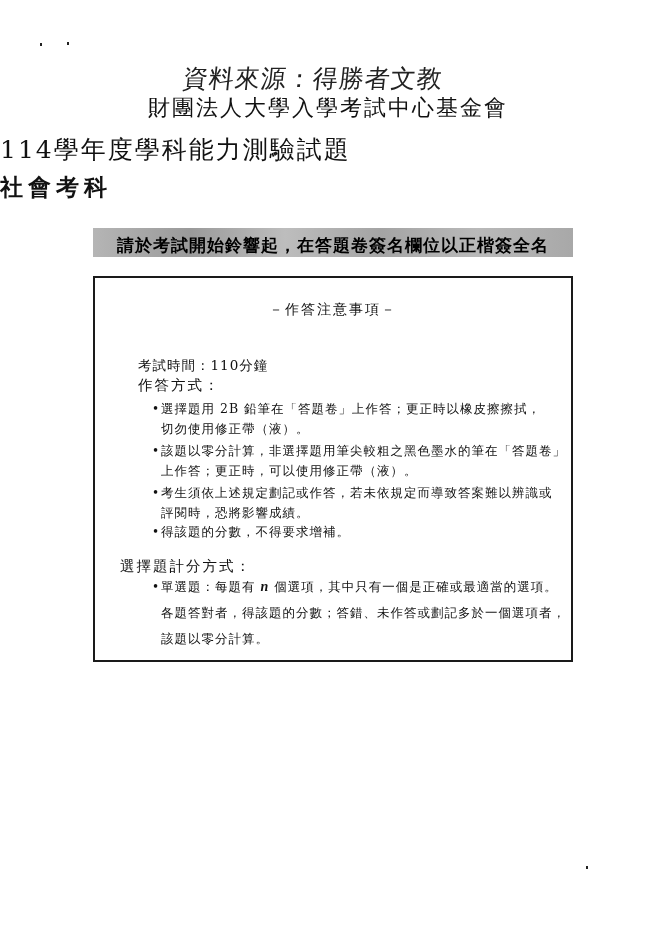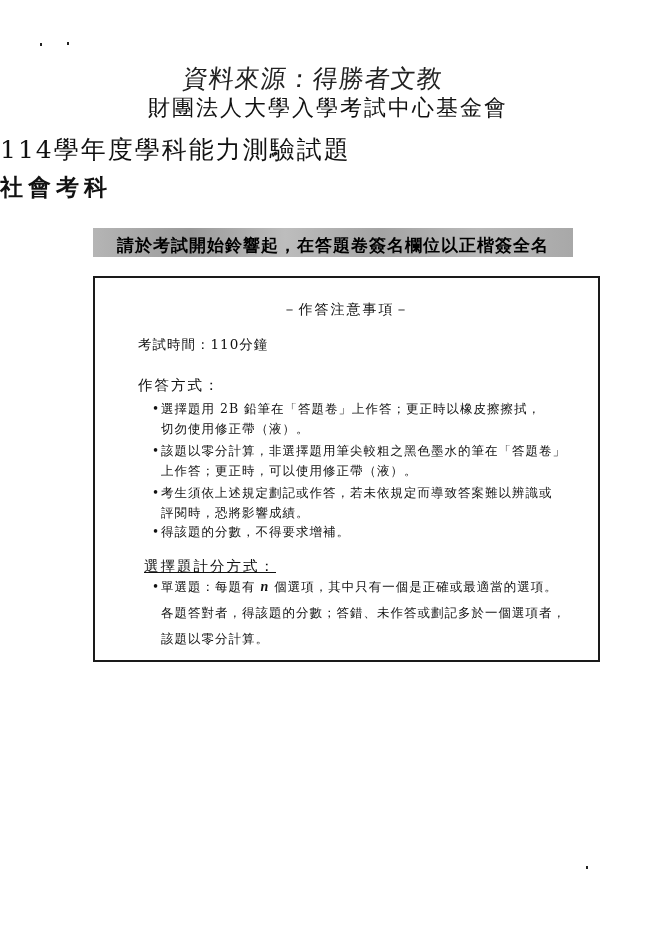--- a/index.html
+++ b/index.html
@@ -16,21 +16,21 @@
   .year { position: absolute; left: 0; width: 532px; top: 133px; text-align: left; font-size: 25px; letter-spacing: 2px; }
   .subject { position: absolute; left: 0; width: 656px; top: 172px; text-align: left; font-size: 23px; font-weight: bold; letter-spacing: 5px; }
   .banner {
     position: absolute; left: 93px; top: 228px; width: 480px; height: 29px;
     background: linear-gradient(90deg, #b5b5b5 0%, #9a9a9a 20%, #bdbdbd 40%, #a4a4a4 60%, #b9b9b9 80%, #a8a8a8 100%);
     display: flex; align-items: flex-end; justify-content: center;
     font-family: "DejaVu Sans", sans-serif; font-weight: bold; font-size: 17px; letter-spacing: 1px; color: #000;
   }
   .box {
     position: absolute; left: 93px; top: 276px; width: 476px; height: 382px;
-    border: 2px solid #1a1a1a; box-sizing: content-box; padding-left: 27px;
+    border: 2px solid #1a1a1a; box-sizing: content-box;
   }
   .box-title { position: absolute; left: 0; width: 100%; top: 23px; text-align: center; font-size: 14px; letter-spacing: 2px; }
   .line { position: absolute; font-size: 13.5px; letter-spacing: 1px; white-space: nowrap; }
   .section { font-size: 14.5px; letter-spacing: 2px; }
   .bullet { position: absolute; left: 66px; font-size: 12.5px; letter-spacing: 1px; line-height: 20px; white-space: nowrap; }
   .bullet .dot { position: absolute; left: -9px; top: 0; font-size: 12px; }
   .bullet .l2 { display: block; }
   .bullet.tall { line-height: 26px; }
   .n-italic { font-style: italic; font-weight: bold; font-family: "Liberation Serif", serif; font-size: 14px; }
 </style>
@@ -46,21 +46,21 @@
 <div class="year">114學年度學科能力測驗試題</div>
 <div class="subject">社會考科</div>
 
 <div class="banner">
   <span>請於考試開始鈴響起，在答題卷簽名欄位以正楷簽全名</span>
 </div>
 
 <div class="box">
   <div class="box-title">－作答注意事項－</div>
 
-  <div class="line" style="left:43px;top:58px;">考試時間：110分鐘</div>
+  <div class="line" style="left:43px;top:79px;">考試時間：110分鐘</div>
 
   <div class="line section" style="left:43px;top:98px;">作答方式：</div>
 
   <div class="bullet" style="top:121px;">
     <span class="dot">•</span>
     <span class="l2">選擇題用 2B 鉛筆在「答題卷」上作答；更正時以橡皮擦擦拭，</span>
     <span class="l2">切勿使用修正帶（液）。</span>
   </div>
 
   <div class="bullet" style="top:163px;">
@@ -73,21 +73,21 @@
     <span class="dot">•</span>
     <span class="l2">考生須依上述規定劃記或作答，若未依規定而導致答案難以辨識或</span>
     <span class="l2">評閱時，恐將影響成績。</span>
   </div>
 
   <div class="bullet" style="top:244px;">
     <span class="dot">•</span>
     <span class="l2">得該題的分數，不得要求增補。</span>
   </div>
 
-  <div class="line section" style="left:49px;top:279px;text-decoration:underline;">選擇題計分方式：</div>
+  <div class="line section" style="left:25px;top:279px;">選擇題計分方式：</div>
 
   <div class="bullet tall" style="top:296px;">
     <span class="dot">•</span>
     <span class="l2"><span>單選題：每題有 </span><span class="n-italic">n</span><span> 個選項，其中只有一個是正確或最適當的選項。</span></span>
     <span class="l2">各題答對者，得該題的分數；答錯、未作答或劃記多於一個選項者，</span>
     <span class="l2">該題以零分計算。</span>
   </div>
 </div>
 
 </body></html>

